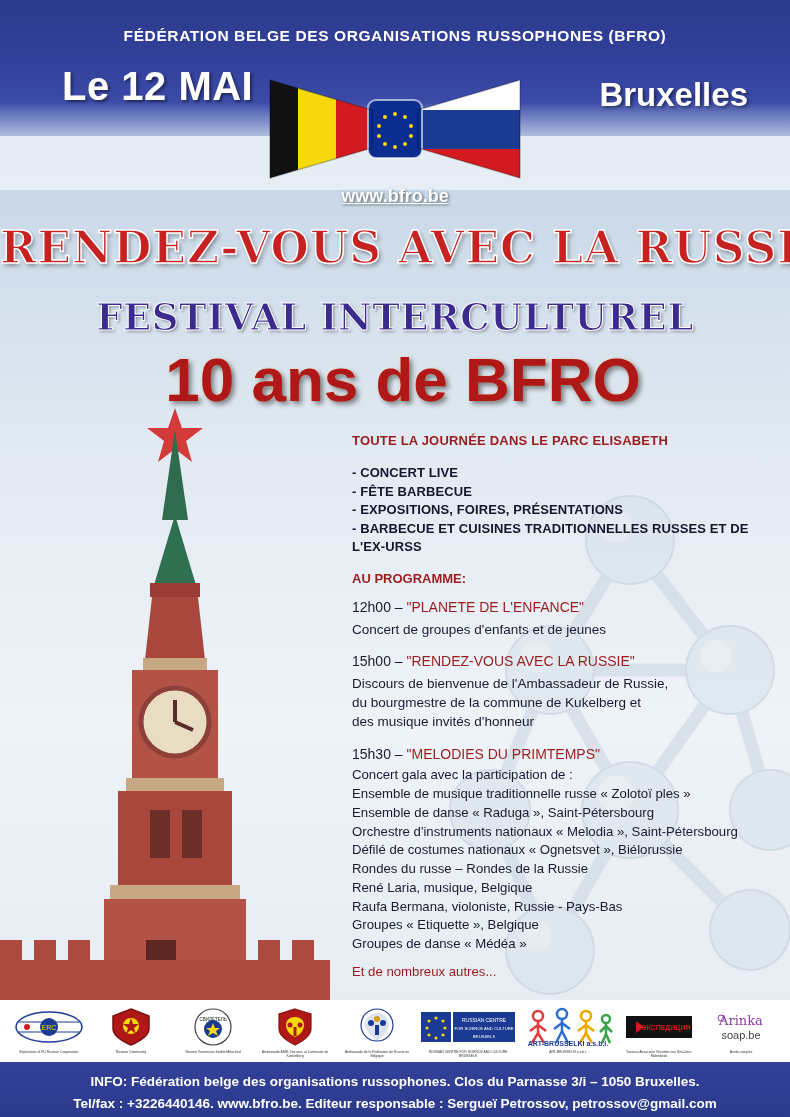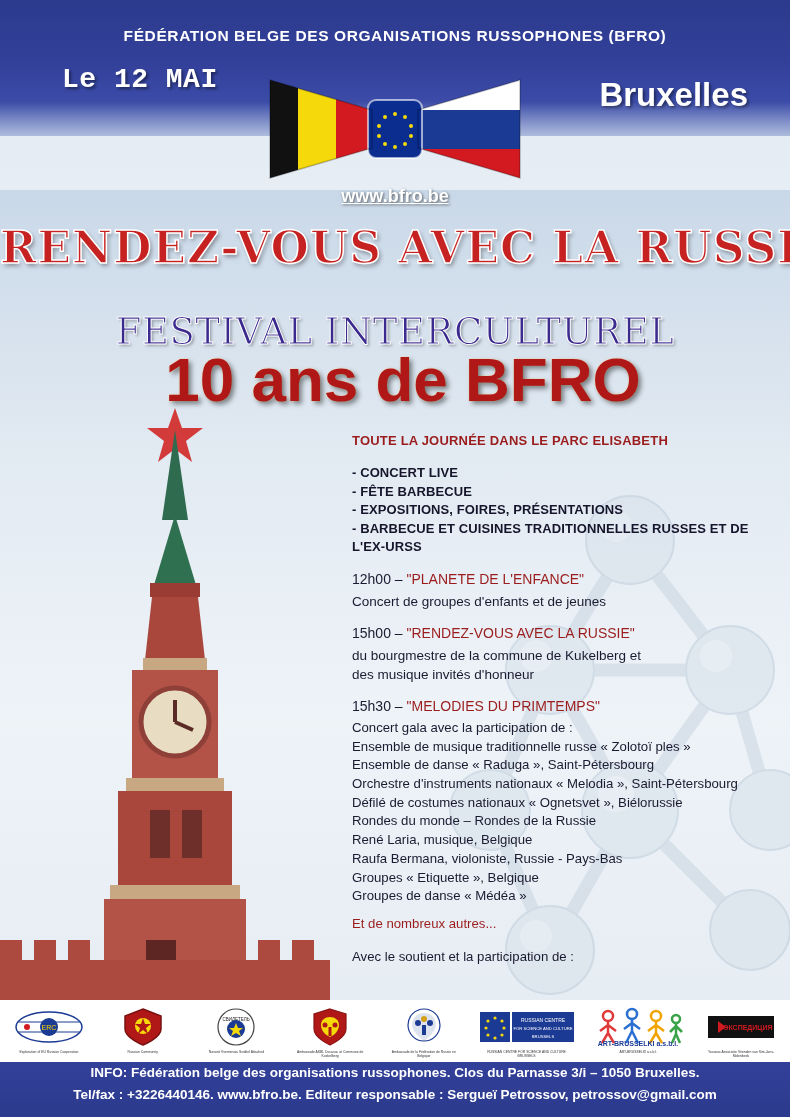--- a/index.html
+++ b/index.html
@@ -41,25 +41,24 @@
     text-align: center;
     color: #ffffff;
     font-size: 15.5px;
     font-weight: bold;
     letter-spacing: 0.6px;
   }
   .date-big {
     position: absolute;
     left: 62px; top: 64px;
     color: #ffffff;
-    font-size: 28px;
+    font-size: 40px;
     font-weight: bold;
     letter-spacing: 0.5px;
     text-shadow: 2px 2px 3px rgba(0,0,0,0.45);
-    font-family: Liberation Mono, monospace;
   }
   .city-big {
     position: absolute;
     right: 42px; top: 76px;
     color: #ffffff;
     font-size: 33px;
     font-weight: bold;
     text-shadow: 2px 2px 3px rgba(0,0,0,0.45);
   }
   .hours {
@@ -128,24 +127,24 @@
     font-family: "DejaVu Serif", serif;
     color: #c62222;
     letter-spacing: 1px;
     -webkit-text-stroke: 1.5px #ffffff;
     text-shadow: 2px 3px 4px rgba(0,0,0,0.35);
     z-index: 5;
     white-space: nowrap;
   }
   .title-festival {
     position: absolute;
-    left: 0; top: 310px; width: 790px;
+    left: 0; top: 295px; width: 790px;
     text-align: center;
     font-size: 37px;
-    font-weight: normal;
+    font-weight: bold;
     font-family: "DejaVu Serif", serif;
     color: #3b2b8f;
     letter-spacing: 0.5px;
     -webkit-text-stroke: 1px #ffffff;
     text-shadow: 2px 2px 3px rgba(0,0,0,0.3);
     z-index: 5;
     white-space: nowrap;
   }
   .title-10ans {
     position: absolute;
@@ -233,20 +232,21 @@
 
   
   .footer {
     position: absolute;
     left: 0; bottom: 0;
     width: 790px; height: 55px;
     background: linear-gradient(180deg,#33409a 0%, #2b3a8c 100%);
     color: #ffffff;
     text-align: center;
     z-index: 9;
+    padding-top: 9px;
     box-sizing: border-box;
     font-size: 13.5px;
     line-height: 1.6;
     font-weight: bold;
   }
 </style>
 </head>
 <body>
 
 <div class="poster">
@@ -389,46 +389,48 @@
 
   <div class="program">
     <div class="prog-head">TOUTE LA JOURNÉE DANS LE PARC ELISABETH</div>
     <div class="bullets">
       <div>- CONCERT LIVE</div>
       <div>- FÊTE BARBECUE</div>
       <div>- EXPOSITIONS, FOIRES, PRÉSENTATIONS</div>
       <div>- BARBECUE ET CUISINES TRADITIONNELLES RUSSES ET DE L'EX-URSS</div>
     </div>
 
+    <div class="prog-sub">AU PROGRAMME:</div>
 
     <div class="slot">
       <div class="slot-title">
         <span class="slot-time">12h00 – </span><span class="slot-name">"PLANETE DE L'ENFANCE"</span>
       </div>
       <div class="slot-line">Concert de groupes d'enfants et de jeunes</div>
     </div>
 
     <div class="slot">
       <div class="slot-title">
         <span class="slot-time">15h00 – </span><span class="slot-name">"RENDEZ-VOUS AVEC LA RUSSIE"</span>
       </div>
+      <div class="slot-line">Discours de bienvenue de l'Ambassadeur de Russie,</div>
       <div class="slot-line">du bourgmestre de la commune de Kukelberg et</div>
       <div class="slot-line">des musique invités d'honneur</div>
     </div>
 
     <div class="slot">
       <div class="slot-title">
         <span class="slot-time">15h30 – </span><span class="slot-name">"MELODIES DU PRIMTEMPS"</span>
       </div>
       <div class="list-line">Concert gala avec la participation de :</div>
       <div class="list-line">Ensemble de musique traditionnelle russe « Zolotoï ples »</div>
       <div class="list-line">Ensemble de danse « Raduga », Saint-Pétersbourg</div>
       <div class="list-line">Orchestre d'instruments nationaux « Melodia », Saint-Pétersbourg</div>
       <div class="list-line">Défilé de costumes nationaux « Ognetsvet », Biélorussie</div>
-      <div class="list-line">Rondes du monde – Rondes de la Russie</div>
+      <div class="list-line">Rondes du russe – Rondes de la Russie</div>
       <div class="list-line">René Laria, musique, Belgique</div>
       <div class="list-line">Raufa Bermana, violoniste, Russie - Pays-Bas</div>
       <div class="list-line">Groupes « Etiquette », Belgique</div>
       <div class="list-line">Groupes de danse « Médéa »</div>
       <div class="more">Et de nombreux autres...</div>
     </div>
 
     <div class="support">Avec le soutient et la participation de :</div>
   </div>
 
@@ -554,20 +556,30 @@
       <div class="logo">
         <svg width="70" height="30" viewBox="0 0 70 30">
           <rect x="2" y="4" width="66" height="22" fill="#111111"></rect>
           <polygon points="12,9 20,15 12,21" fill="#d21a20"></polygon>
           <text x="42" y="18" font-size="7" fill="#d21a20" text-anchor="middle" font-weight="bold" font-family="Liberation Sans, sans-serif">ЭКСПЕДИЦИЯ</text>
         </svg>
       </div>
       <span class="cap">Yocanas Associatie Vrienden van Sint-Jans-Molenbeek</span>
     </div>
 
+    <div class="sponsor">
+      <div class="logo">
+        <svg width="74" height="36" viewBox="0 0 74 36">
+          <text x="37" y="16" font-size="13" fill="#8b3fa0" text-anchor="middle" font-family="DejaVu Serif, serif">Arinka</text>
+          <text x="37" y="30" font-size="11" fill="#444444" text-anchor="middle" font-family="Liberation Sans, sans-serif">soap.be</text>
+          <circle cx="17" cy="9" r="3" fill="none" stroke="#8b3fa0" stroke-width="1"></circle>
+        </svg>
+      </div>
+      <span class="cap">Arinka soap.be</span>
+    </div>
 
   </div>
 
   <div class="footer">
     <div>INFO: Fédération belge des organisations russophones. Clos du Parnasse 3/i – 1050 Bruxelles.</div>
     <div>Tel/fax : +3226440146. www.bfro.be. Editeur responsable : Sergueï Petrossov, petrossov@gmail.com</div>
   </div>
 
 </div>
 

